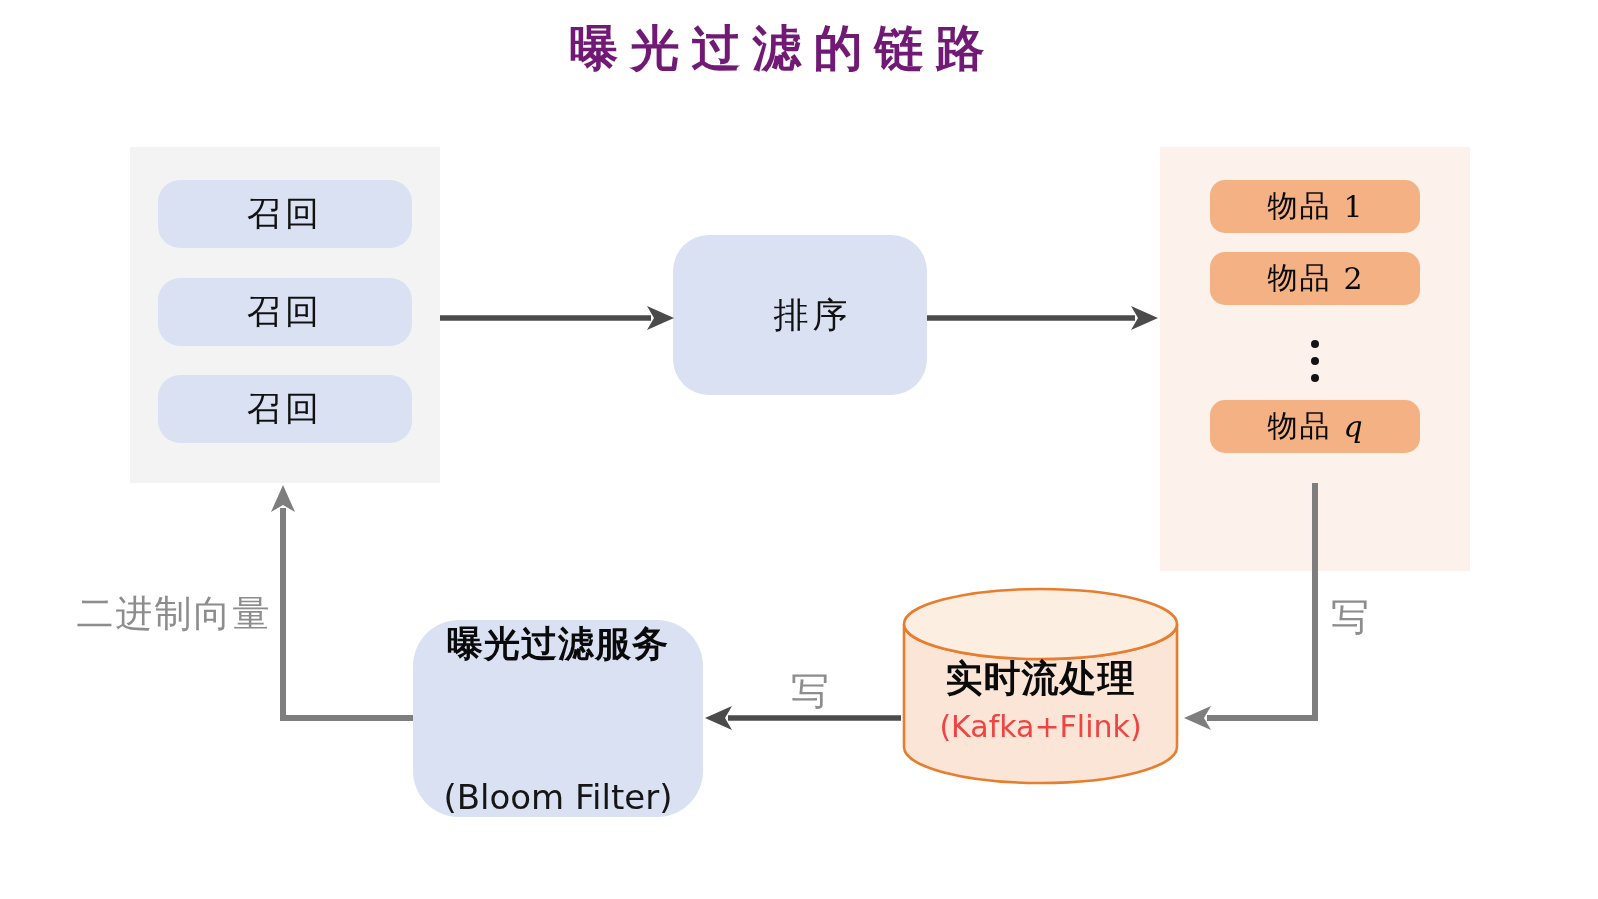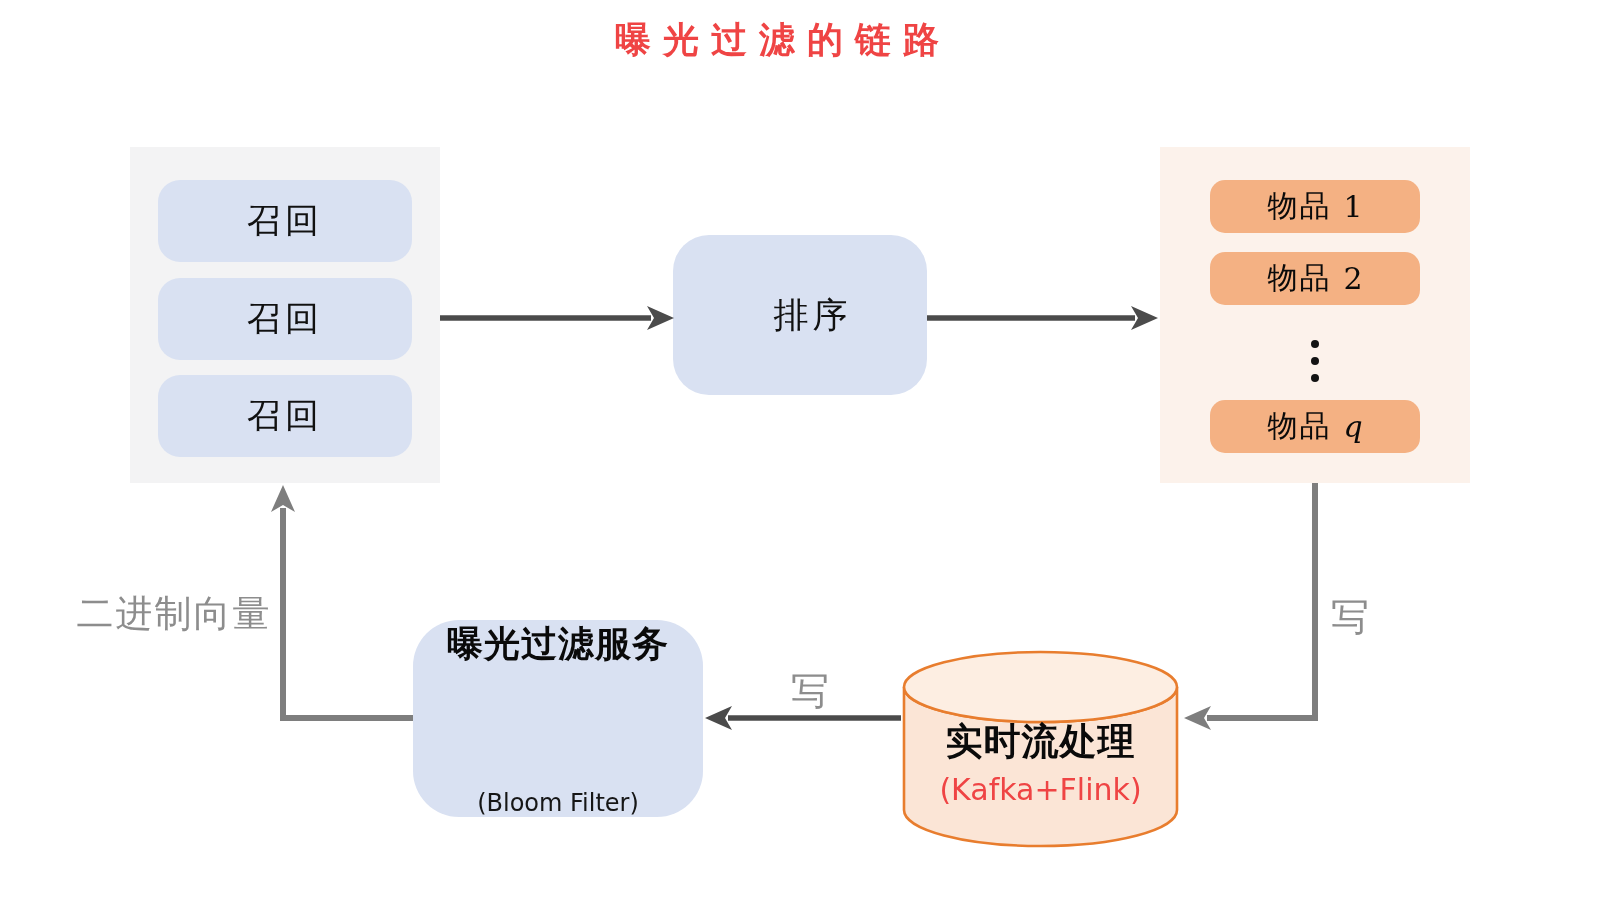--- a/index.html
+++ b/index.html
@@ -11,44 +11,44 @@
     font-family:"DejaVu Sans","Liberation Sans",sans-serif;
     color:#111;
     overflow:hidden;
   }
   .abs{position:absolute;}
 
   
   .title{
     top:16px;left:0;width:1566px;
     text-align:center;
-    font-size:36px;
+    font-size:49px;
     font-weight:900;
     letter-spacing:12px;
-    color:#ef4444;
+    color:#701a75;
   }
 
   
   .panel-left{
     left:130px;top:147px;width:310px;height:336px;
     background:#f3f3f4;
   }
   .panel-right{
-    left:1160px;top:147px;width:310px;height:336px;
+    left:1160px;top:147px;width:310px;height:424px;
     background:#fcf2eb;
   }
 
   
   .blue-box{
     background:#d9e1f2;
     border-radius:22px;
     display:flex;align-items:center;justify-content:center;
   }
   .recall-box{
-    left:28px;width:254px;height:82px;
+    left:28px;width:254px;height:68px;
     font-size:34px;font-weight:500;letter-spacing:4px;
   }
   .recall-1{top:33px;}
   .recall-2{top:131px;}
   .recall-3{top:228px;}
 
   .rank-box{
     left:673px;top:235px;width:254px;height:160px;
     border-radius:36px;
     font-size:35px;font-weight:500;letter-spacing:4px;padding-left:25px;
@@ -85,25 +85,25 @@
     left:413px;top:620px;width:290px;height:197px;
     background:#d9e1f2;
     border-radius:46px;
     display:flex;flex-direction:column;align-items:center;justify-content:space-between;
   }
   .bloom-title{
     font-size:36px;font-weight:700;letter-spacing:1px;color:#0a0a0a;
   }
   .bloom-sub{
     margin-top:6px;
-    font-size:24px;font-weight:400;color:#161616;
-  }
-
-  
-  .cyl-wrap{left:901px;top:649px;width:279px;height:200px;}
+    font-size:34px;font-weight:400;color:#161616;
+  }
+
+  
+  .cyl-wrap{left:901px;top:586px;width:279px;height:200px;}
   .cyl-wrap svg{position:absolute;left:0;top:0;}
   .cyl-text{
     position:absolute;left:0;top:38px;width:279px;height:150px;
     display:flex;flex-direction:column;align-items:center;justify-content:center;
   }
   .cyl-title{
     font-size:37px;font-weight:700;letter-spacing:1px;color:#0a0a0a;
   }
   .cyl-sub{
     margin-top:5px;

